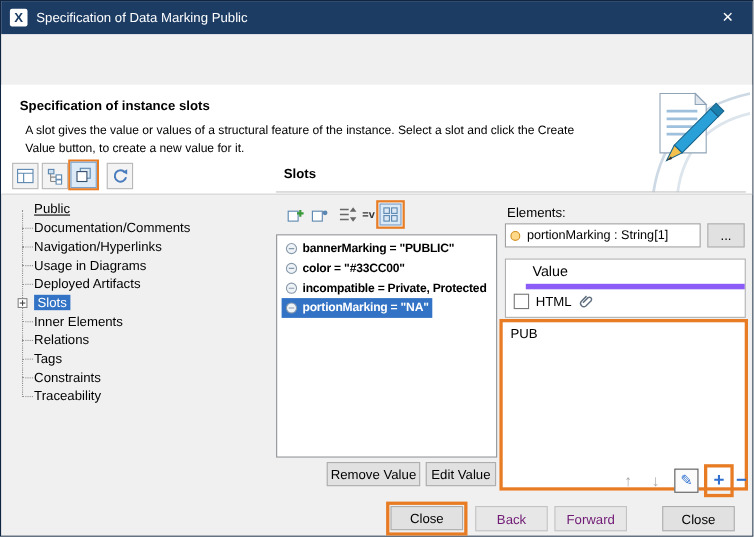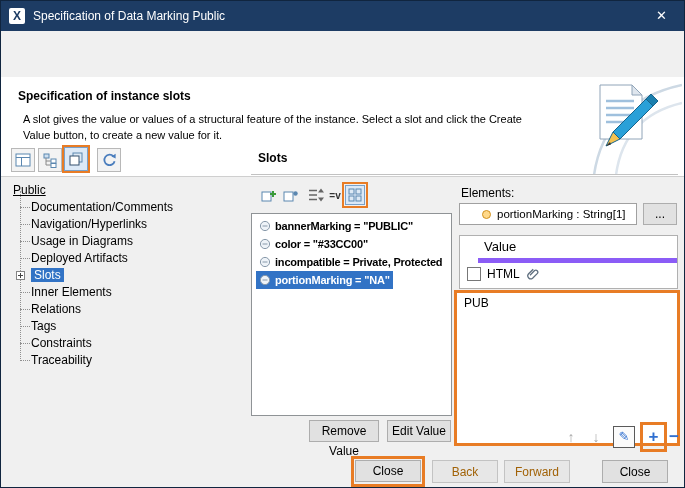--- a/index.html
+++ b/index.html
@@ -28,42 +28,42 @@
 
   .section-title{position:absolute;left:257px;top:150px;font-size:12px;font-weight:bold;}
   .section-sep{position:absolute;left:250px;top:173px;width:427px;height:1px;background:#c2c2c2;}
 
   
   .tree{position:absolute;left:8px;top:181px;width:235px;height:192px;font-size:12px;}
   .tree-vline{position:absolute;left:11px;top:9px;height:168px;border-left:1px dotted #909090;}
   .tree-row{position:relative;height:17px;line-height:17px;white-space:nowrap;cursor:pointer;}
   .tree-row.child::before{content:"";position:absolute;left:11px;top:8px;width:10px;border-top:1px dotted #909090;}
   .tree-row .label{margin-left:22px;color:#000;}
-  .tree-row.root .label{margin-left:4px;text-decoration:underline;}
+  .tree-row.root .label{margin-left:22px;text-decoration:underline;}
   .tree-row.selected .label{background:#3273c5;color:#fff;padding:0 3px;margin-left:22px;}
   .expander{position:absolute;left:7px;top:4px;width:9px;height:9px;background:#fff;border:1px solid #848484;box-sizing:border-box;}
   .expander::before{content:"";position:absolute;left:1px;top:3px;width:5px;height:1px;background:#444;}
   .expander::after{content:"";position:absolute;left:3px;top:1px;width:1px;height:5px;background:#444;}
 
   
   .mini-btn{position:absolute;width:20px;height:20px;display:flex;align-items:center;justify-content:center;cursor:pointer;}
   .mini-btn.sel{background:#dce9f7;border:1px solid #7aa0c8;box-sizing:border-box;}
   .eqv{font-size:10px;font-weight:bold;color:#333;}
   .slots-list{position:absolute;left:250px;top:212px;width:201px;height:203px;background:#fff;border:1px solid #8f9396;box-sizing:border-box;overflow:hidden;}
   .slot-row{height:18px;line-height:18px;padding-left:4px;white-space:nowrap;cursor:pointer;}
   .slot-pill{display:inline-flex;align-items:center;gap:4px;padding:0 3px;font-size:11px;font-weight:bold;letter-spacing:-0.2px;color:#000;}
   .slot-row.selected .slot-pill{background:#3273c5;color:#fff;}
   .win-btn{position:absolute;height:22px;background:#e1e1e1;border:1px solid #adadad;box-sizing:border-box;
     font-family:"Liberation Sans",sans-serif;font-size:12px;color:#000;text-align:center;line-height:20px;cursor:pointer;padding:0;}
-  .win-btn.disabled{color:#a16207;border-color:#c3c3c3;background:#e7e7e7;cursor:default;}
+  .win-btn.disabled{color:#701a75;border-color:#c3c3c3;background:#e7e7e7;cursor:default;}
 
   
   .prop-label{position:absolute;left:460px;top:185px;font-size:12px;color:#000;}
   .prop-field{position:absolute;left:458px;top:202px;width:178px;height:22px;background:#fff;border:1px solid #a0a0a0;
-    box-sizing:border-box;display:flex;align-items:center;gap:5px;padding-left:21px;font-size:11.5px;white-space:nowrap;overflow:hidden;}
+    box-sizing:border-box;display:flex;align-items:center;gap:5px;padding-left:3px;font-size:11.5px;white-space:nowrap;overflow:hidden;}
   .browse-btn{left:642px;top:202px;width:34px;}
   .value-panel{position:absolute;left:458px;top:234px;width:219px;height:54px;background:#fff;border:1px solid #b0b0b0;box-sizing:border-box;}
   .value-head{height:22px;line-height:22px;padding-left:6px;font-size:13px;border-bottom:5px solid #8b5cf6;margin-left:18px;}
   .html-row{position:absolute;left:0;top:24px;width:100%;height:28px;display:flex;align-items:center;gap:6px;padding-left:7px;box-sizing:border-box;}
   .checkbox{width:14px;height:14px;background:#fff;border:1px solid #777;box-sizing:border-box;cursor:pointer;}
   .html-label{font-size:12px;}
   .value-box{position:absolute;left:453px;top:289px;width:226px;height:156px;border:3px solid #e87c25;background:#fff;box-sizing:border-box;}
   .value-text{position:absolute;left:0;top:0;right:0;bottom:0;padding:3px 7px;font-size:12px;color:#000;cursor:text;}
 
   .icon-act{position:absolute;width:20px;height:22px;text-align:center;line-height:22px;font-size:14px;cursor:pointer;background:transparent;border:none;padding:0;}
@@ -221,21 +221,21 @@
       <span class="slot-pill">
           <svg width="12" height="12" viewBox="0 0 12 12">
             <circle cx="6" cy="6" r="4.6" fill="#eef3f8" stroke="#8899aa"></circle>
             <line x1="3.5" y1="6" x2="8.5" y2="6" stroke="#8899aa"></line>
           </svg>
           <span>portionMarking = "NA"</span>
         </span>
     </div>
   </div>
 
-  <button class="win-btn" style="left:308px;top:419px;width:70px">Remove Value</button>
+  <button class="win-btn" style="left:296px;top:419px;width:85px">Remove Value</button>
   <button class="win-btn" style="left:386px;top:419px;width:64px">Edit Value</button>
 
   <div class="prop-label">Elements:</div>
   <div class="prop-field">
     <svg width="11" height="11" viewBox="0 0 11 11">
         <circle cx="5.5" cy="5.5" r="4" fill="#ffd98a" stroke="#d09020"></circle>
       </svg>
     <span>portionMarking : String[1]</span>
   </div>
   <button class="win-btn browse-btn">...</button>

